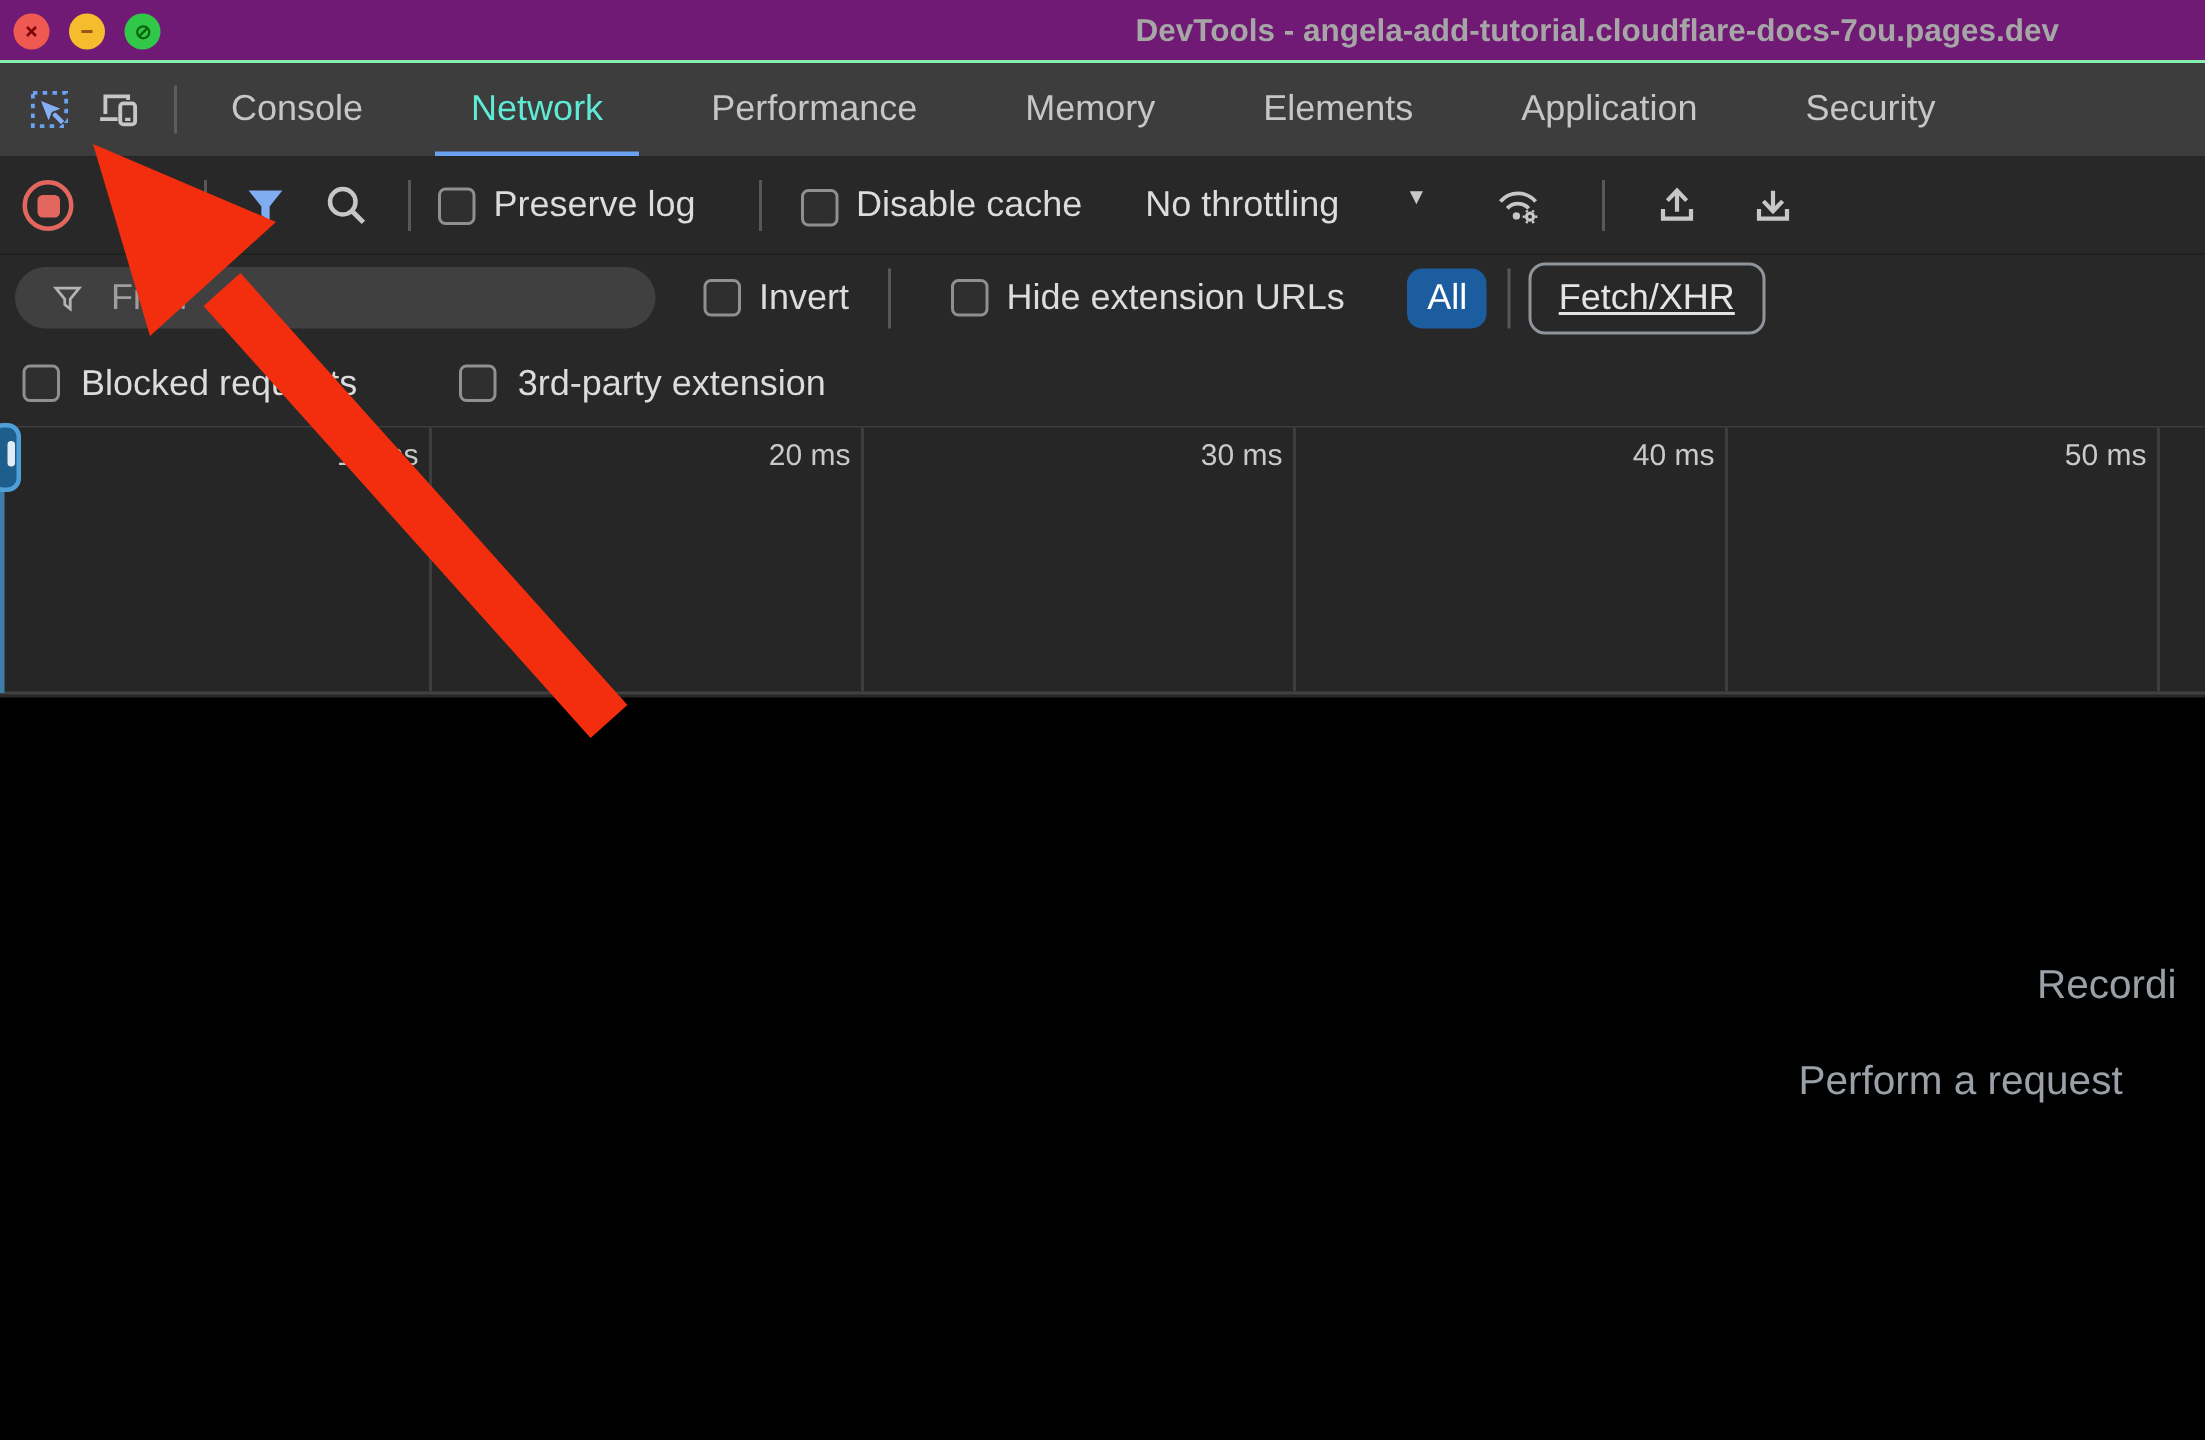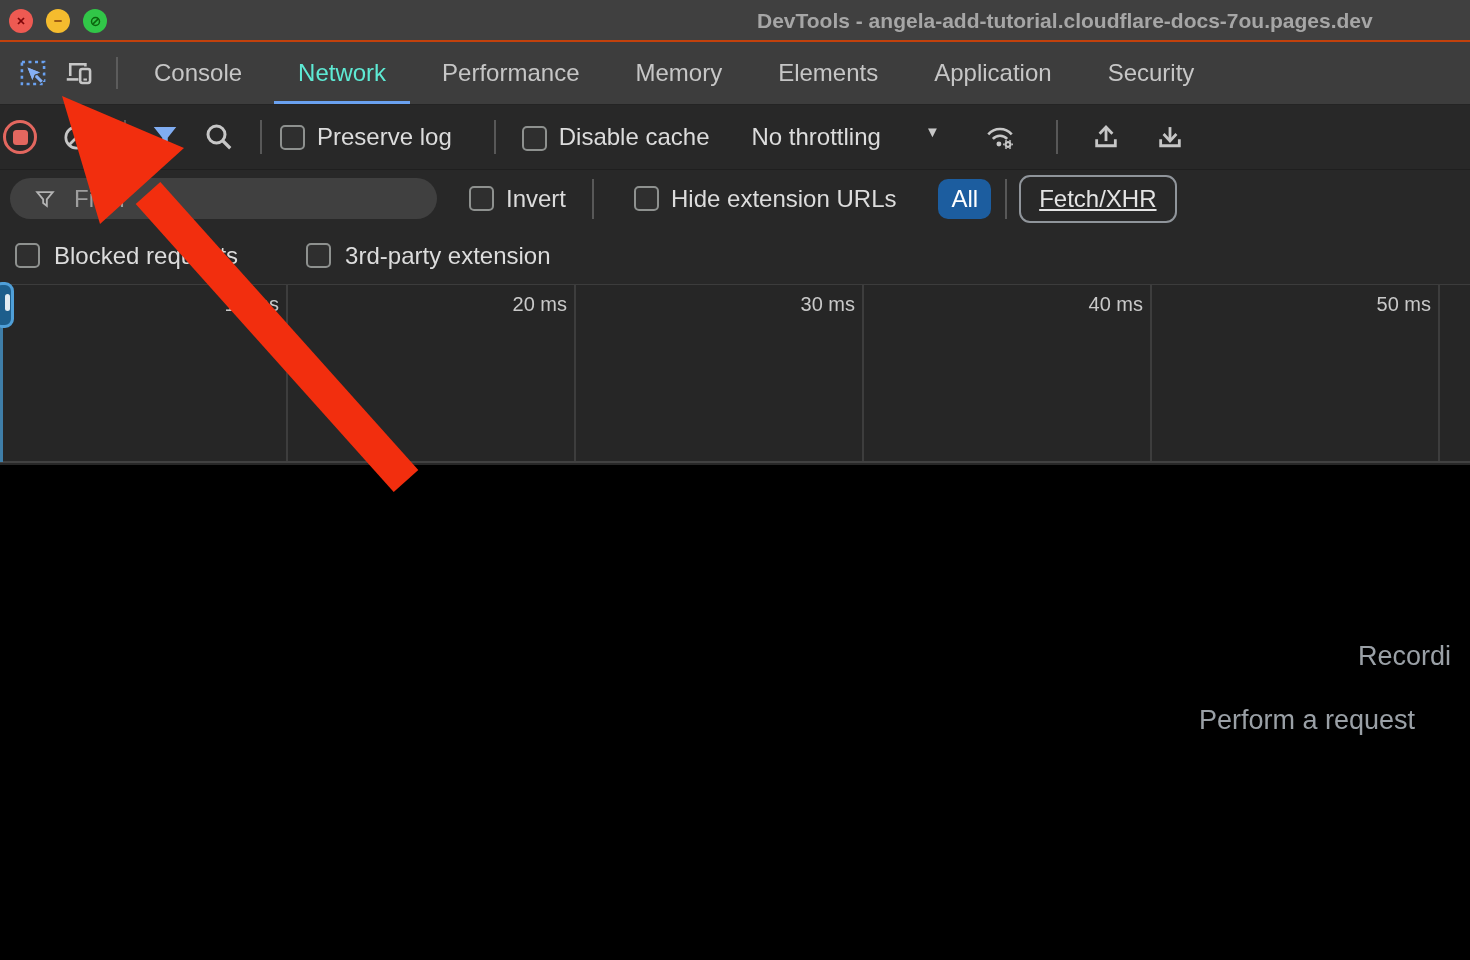--- a/index.html
+++ b/index.html
@@ -1,41 +1,41 @@
 <!DOCTYPE html>
 <html><head>
 <meta charset="utf-8">
 <style>
   html,body{margin:0;padding:0;background:#111;}
   .screen{position:relative;width:1470px;height:960px;overflow:hidden;
     background:#272727;font-family:"Liberation Sans",sans-serif;color:#d9d9d9;
     -webkit-font-smoothing:antialiased;}
   
-  .titlebar{position:absolute;left:0;top:0;width:100%;height:42px;background:#404040;
-    border-bottom:2px solid #c2410c;box-sizing:border-box;}
+  .titlebar{position:absolute;left:0;top:0;width:100%;height:42px;background:#701a75;
+    border-bottom:2px solid #86efac;box-sizing:border-box;}
   .tl{position:absolute;top:9px;width:24px;height:24px;border-radius:50%;
     display:flex;align-items:center;justify-content:center;}
   .tl svg{display:block;}
   .win-title{position:absolute;left:757px;top:9px;font-size:21px;font-weight:bold;
     color:#a6a6a6;white-space:nowrap;}
   
   .tabbar{position:absolute;left:0;top:42px;width:100%;height:63px;background:#3d3d3d;
     display:flex;align-items:stretch;border-bottom:1px solid #242424;box-sizing:border-box;}
   .icon-btn{width:46px;display:flex;align-items:center;justify-content:center;align-self:center;height:46px;}
   .tab-icons{display:flex;align-items:center;padding-left:10px;}
   .vdiv-tab{width:2px;height:32px;background:#5c5c5c;align-self:center;margin:0 8px 0 14px;}
-  .tabs{display:flex;align-items:stretch;}
+  .tabs{display:flex;align-items:stretch;gap:16px;}
   .tab{position:relative;display:flex;align-items:center;padding:0 28px;font-size:24px;
     color:#c6c6c6;white-space:nowrap;cursor:default;}
   .tab.active{color:#5eead4;}
   .tab.active::after{content:"";position:absolute;left:4px;right:4px;bottom:0;height:3px;
     background:#6aa1f0;}
   
   .toolbar{position:absolute;left:0;top:105px;width:100%;height:65px;background:#282828;
-    display:flex;align-items:center;padding-left:3px;box-sizing:border-box;
+    display:flex;align-items:center;padding-left:15px;box-sizing:border-box;
     border-bottom:1px solid #1f1f1f;}
   .vdiv{width:2px;height:34px;background:#585858;flex:none;}
   .record-btn{flex:none;width:34px;height:34px;border-radius:50%;border:3px solid #e3675f;
     box-sizing:border-box;display:flex;align-items:center;justify-content:center;}
   .record-btn i{display:block;width:15px;height:15px;border-radius:3.5px;background:#e3675f;}
   .cb{flex:none;width:21px;height:21px;border:2px solid #8e918f;border-radius:5px;background:#2f2f2f;}
   .tb-label{font-size:24px;color:#dcdcdc;white-space:nowrap;}
   .caret{font-size:15px;color:#c7c7c7;}
   
   .filter-row{position:absolute;left:0;top:170px;width:100%;height:57px;background:#282828;

